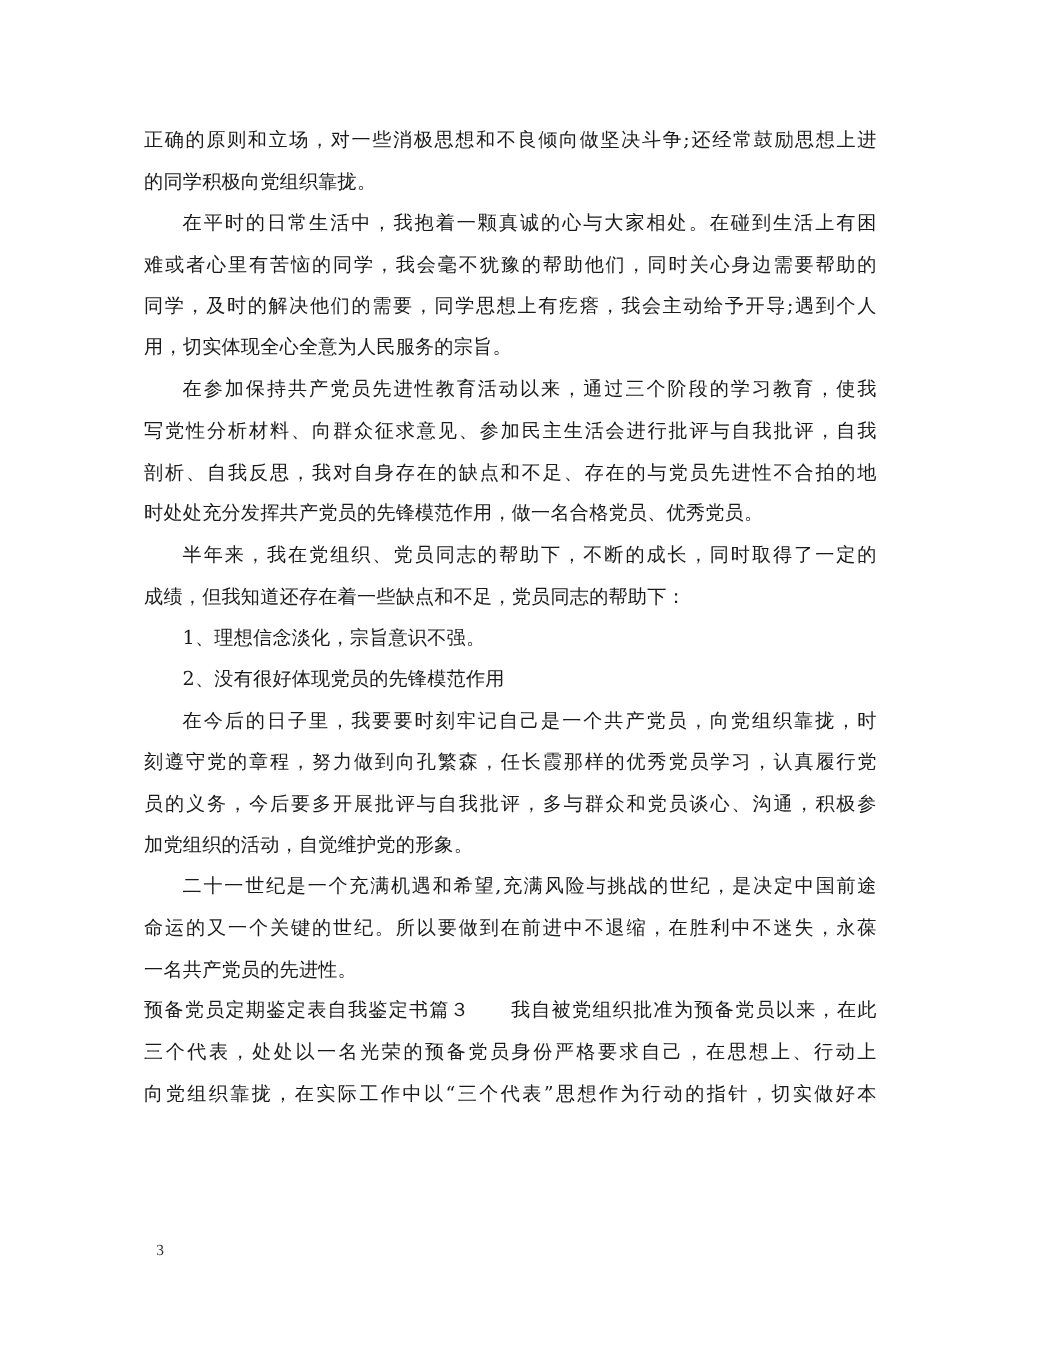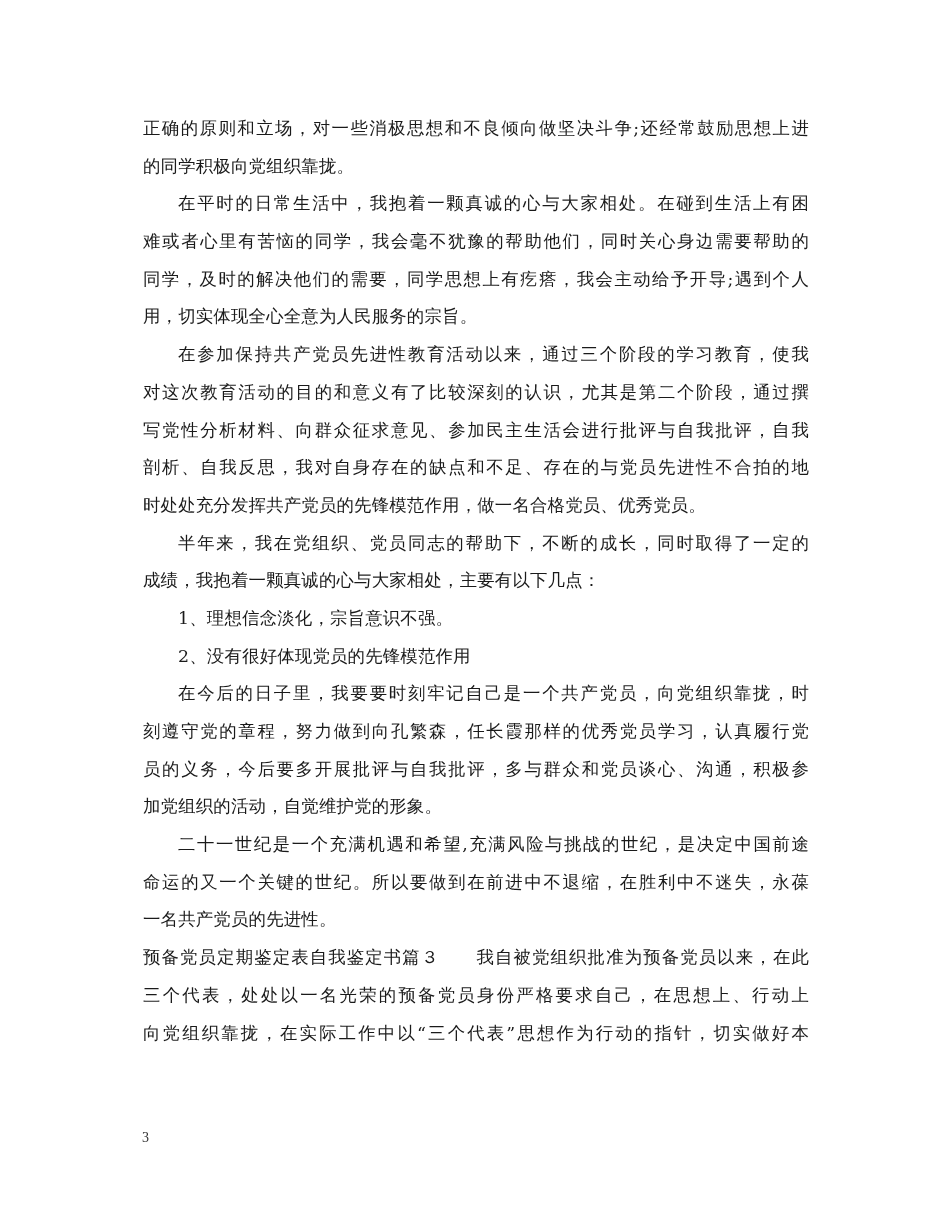--- a/index.html
+++ b/index.html
@@ -10,21 +10,21 @@
     body {
       width: 950px;
       height: 1230px;
       position: relative;
       overflow: hidden;
       font-family: "DejaVu Serif", "Liberation Serif", serif;
       color: #1a1a1a;
     }
     .page {
       position: absolute;
-      left: 143px;
+      left: 131px;
       top: 110px;
       width: 666px;
     }
     .line {
       height: 37.7px;
       line-height: 37.7px;
       font-size: 17.4px;
       white-space: nowrap;
       letter-spacing: 0.2px;
     }
@@ -51,26 +51,25 @@
 <body>
 
 <div class="page">
   <div class="line justify">正确的原则和立场，对一些消极思想和不良倾向做坚决斗争;还经常鼓励思想上进</div>
   <div class="line">的同学积极向党组织靠拢。</div>
   <div class="line justify indent">在平时的日常生活中，我抱着一颗真诚的心与大家相处。在碰到生活上有困</div>
   <div class="line justify">难或者心里有苦恼的同学，我会毫不犹豫的帮助他们，同时关心身边需要帮助的</div>
   <div class="line justify">同学，及时的解决他们的需要，同学思想上有疙瘩，我会主动给予开导;遇到个人</div>
   <div class="line">用，切实体现全心全意为人民服务的宗旨。</div>
   <div class="line justify indent">在参加保持共产党员先进性教育活动以来，通过三个阶段的学习教育，使我</div>
-  <div class="line justify">对这次教育活动的目的和意义有了比较深刻的认识，尤其是第二个阶段，通过撰</div>
   <div class="line justify">写党性分析材料、向群众征求意见、参加民主生活会进行批评与自我批评，自我</div>
   <div class="line justify">剖析、自我反思，我对自身存在的缺点和不足、存在的与党员先进性不合拍的地</div>
   <div class="line">时处处充分发挥共产党员的先锋模范作用，做一名合格党员、优秀党员。</div>
   <div class="line justify indent">半年来，我在党组织、党员同志的帮助下，不断的成长，同时取得了一定的</div>
-  <div class="line">成绩，我抱着一颗真诚的心与大家相处，主要有以下几点：</div>
+  <div class="line">成绩，但我知道还存在着一些缺点和不足，党员同志的帮助下：</div>
   <div class="line list-item">1、理想信念淡化，宗旨意识不强。</div>
   <div class="line list-item">2、没有很好体现党员的先锋模范作用</div>
   <div class="line justify indent">在今后的日子里，我要要时刻牢记自己是一个共产党员，向党组织靠拢，时</div>
   <div class="line justify">刻遵守党的章程，努力做到向孔繁森，任长霞那样的优秀党员学习，认真履行党</div>
   <div class="line justify">员的义务，今后要多开展批评与自我批评，多与群众和党员谈心、沟通，积极参</div>
   <div class="line">加党组织的活动，自觉维护党的形象。</div>
   <div class="line justify indent">二十一世纪是一个充满机遇和希望,充满风险与挑战的世纪，是决定中国前途</div>
   <div class="line justify">命运的又一个关键的世纪。所以要做到在前进中不退缩，在胜利中不迷失，永葆</div>
   <div class="line">一名共产党员的先进性。</div>
   <div class="line justify">预备党员定期鉴定表自我鉴定书篇３　　我自被党组织批准为预备党员以来，在此</div>

